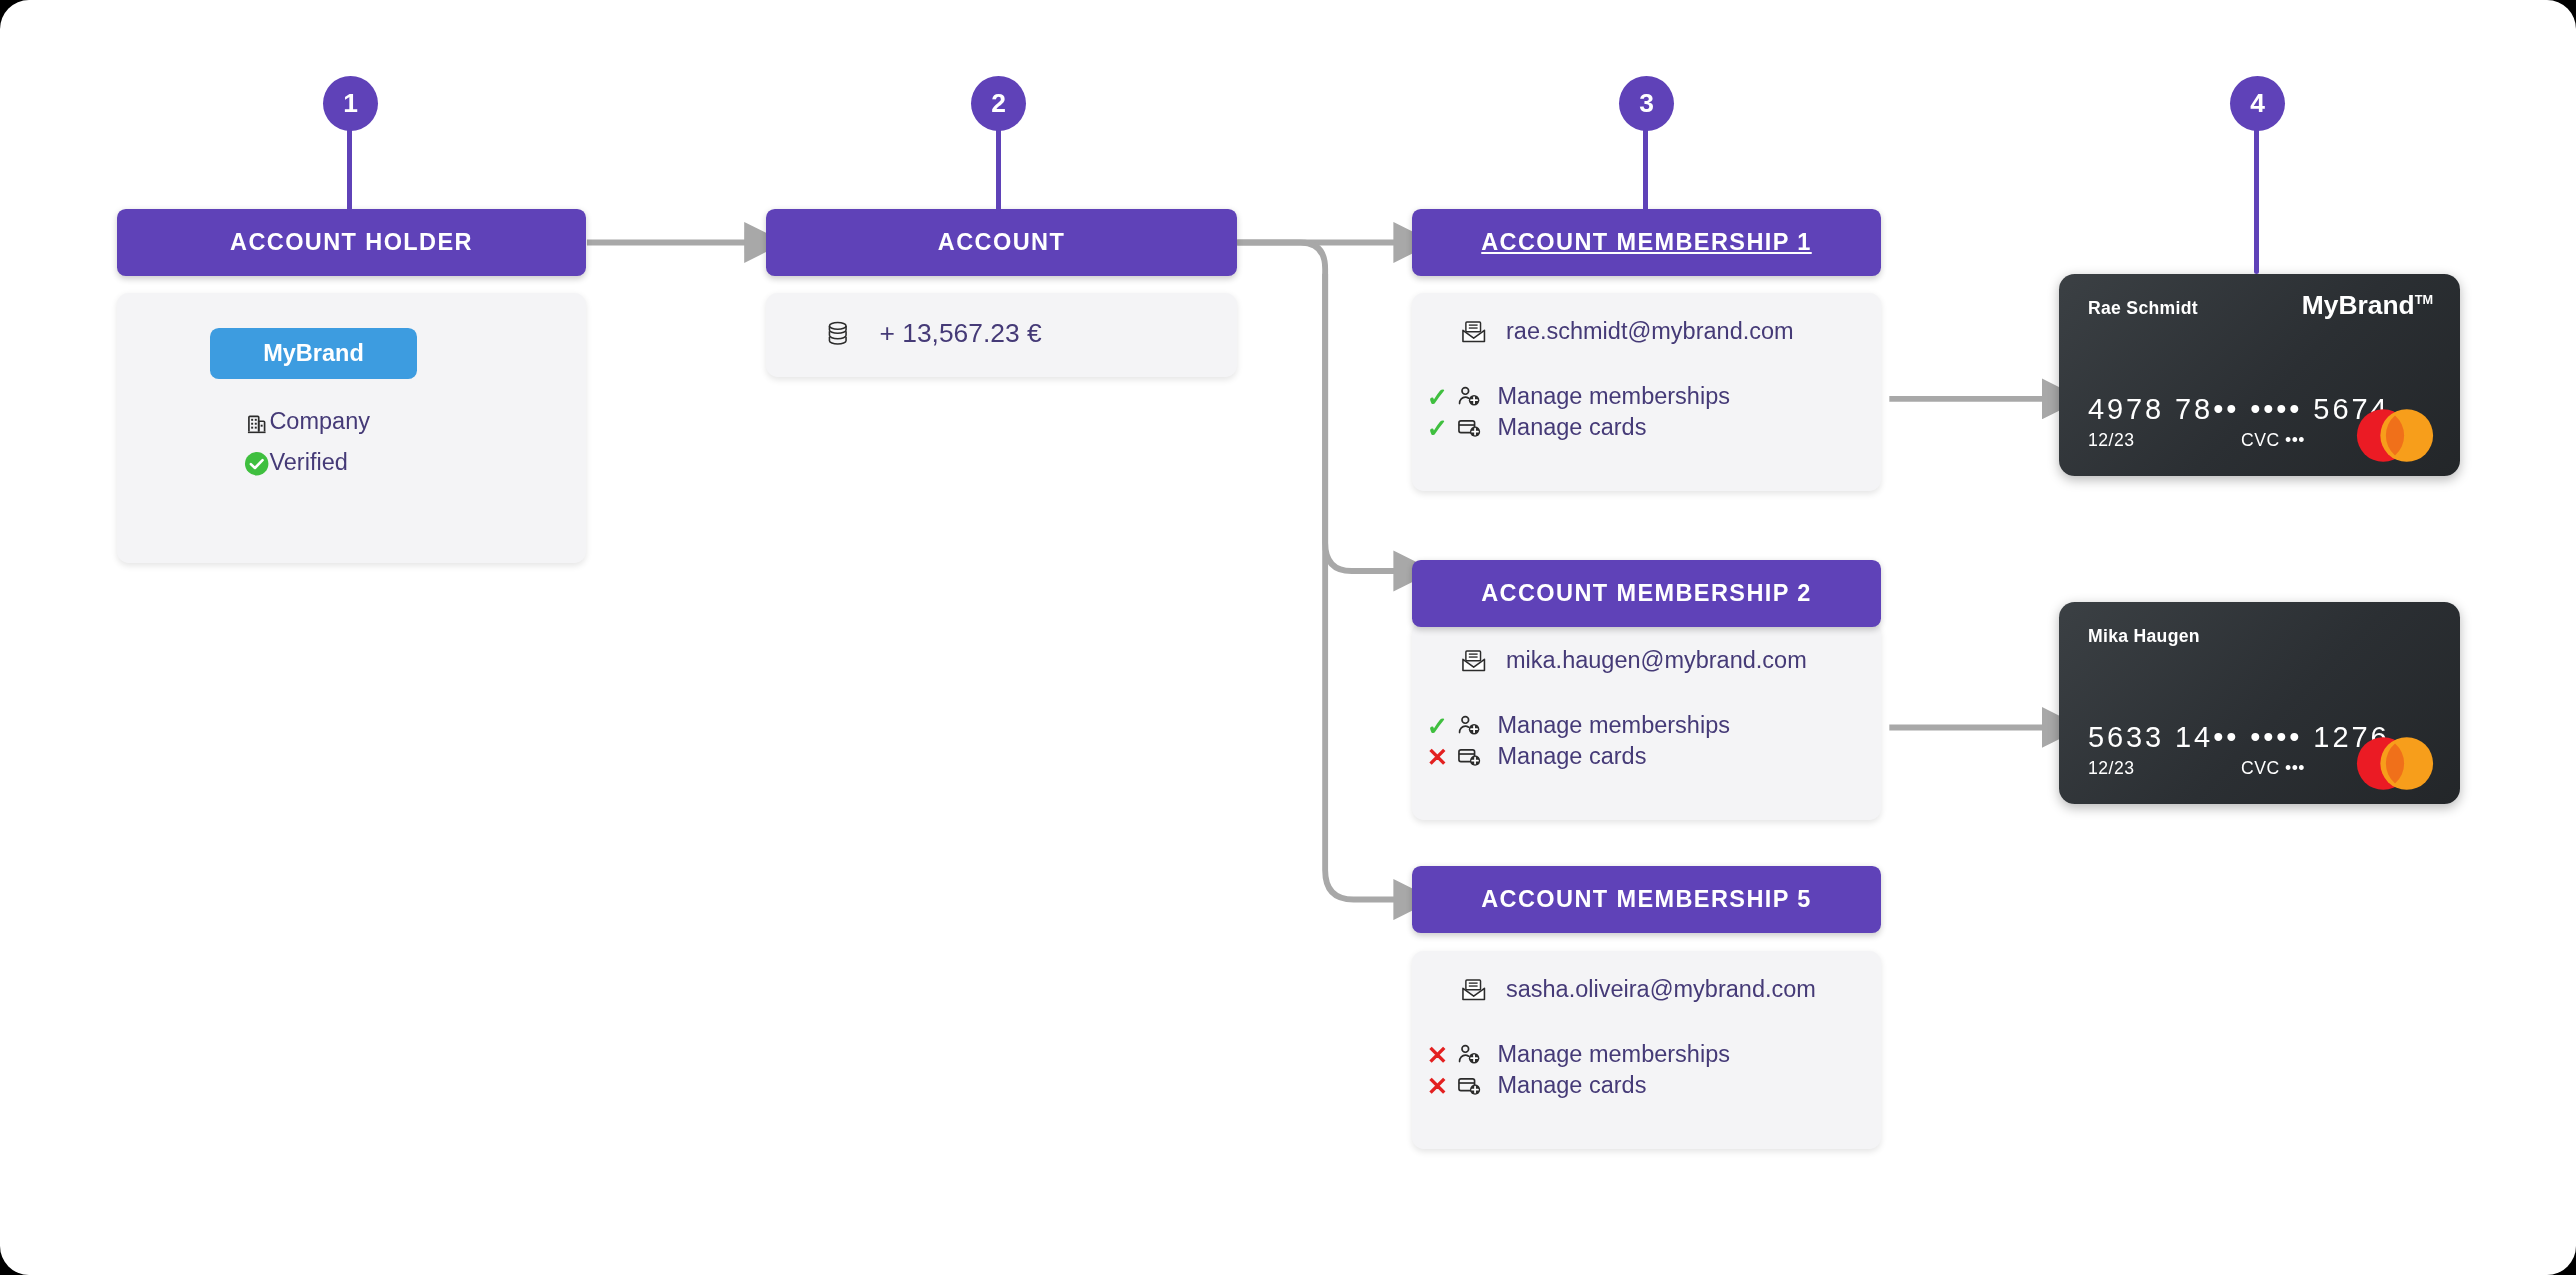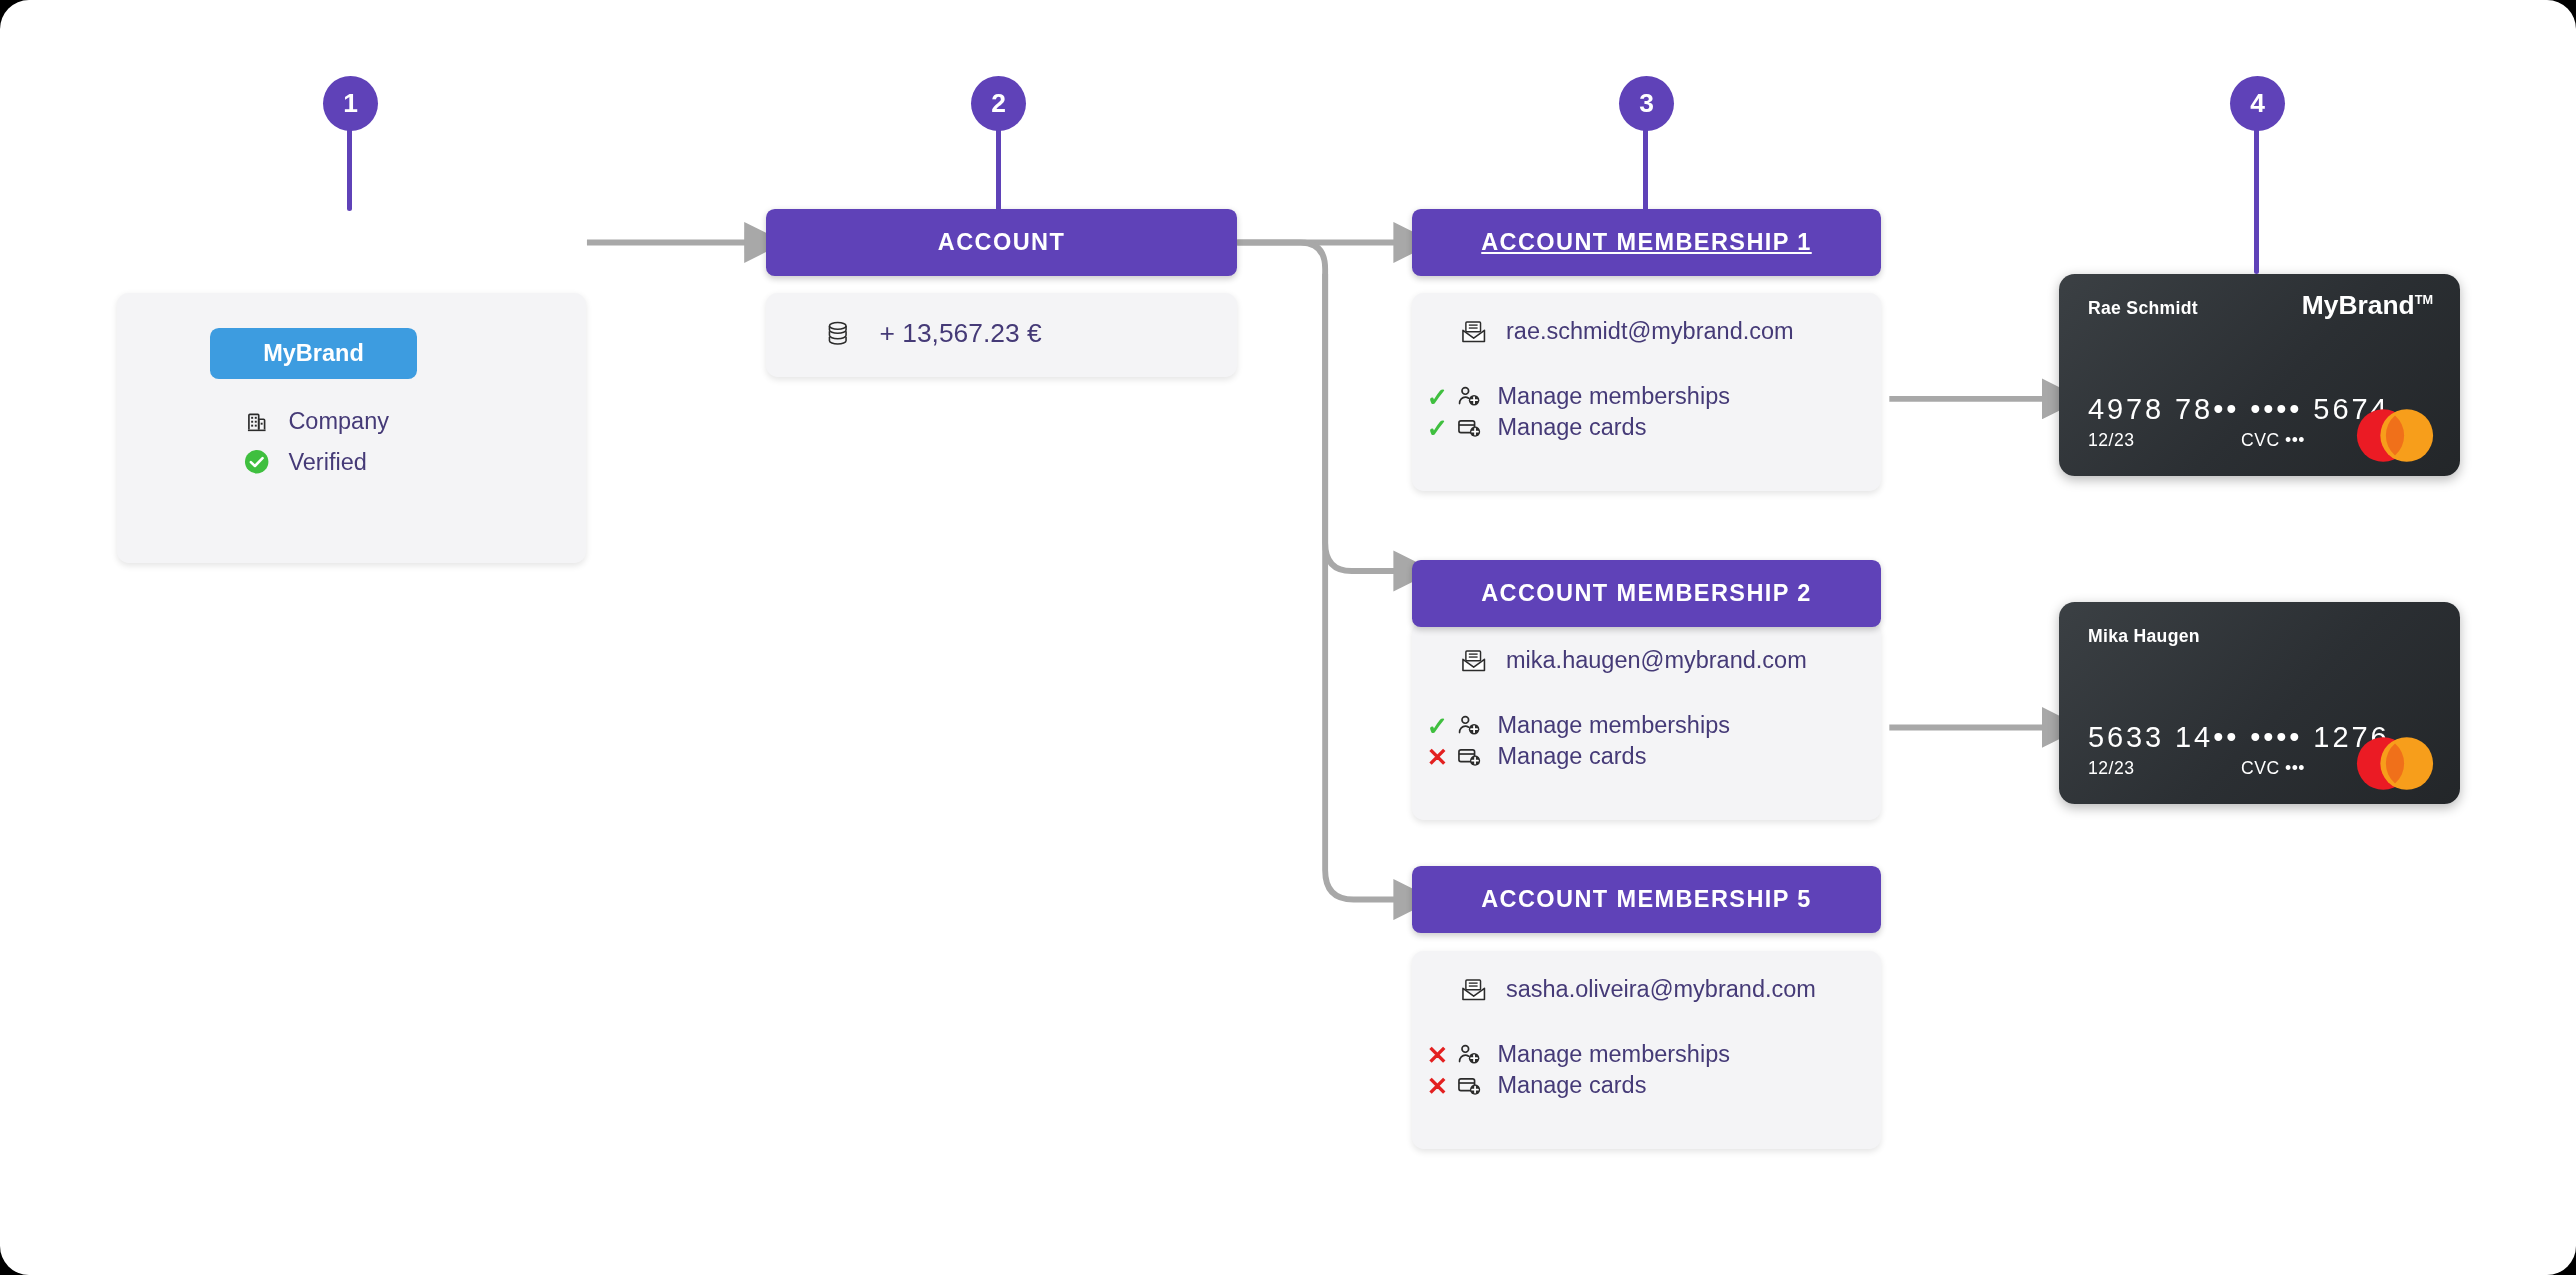--- a/index.html
+++ b/index.html
@@ -79,22 +79,22 @@
     color: #ffffff;
     font-size: 23.5px;
     font-weight: bold;
     display: flex;
     align-items: center;
     justify-content: center;
   }
   .attr-row {
     position: absolute;
     display: flex;
-    align-items: flex-start;
-    gap: 19px;
+    align-items: flex-end;
+    gap: 0;
     font-size: 23.5px;
     color: #453A77;
   }
   .attr-icon {
     width: 25.4px;
     height: 25.4px;
     display: flex;
     align-items: center;
     justify-content: center;
     flex: 0 0 25.4px;
@@ -248,20 +248,21 @@
     <path d="M1355,280 L1355,890 Q1355,920 1384,920 L1432,920" fill="none" stroke="#A8A8A8" stroke-width="6" marker-end="url(#arrowhead)"></path>
 
     <line x1="1932" y1="408" x2="2095" y2="408" stroke="#A8A8A8" stroke-width="6" marker-end="url(#arrowhead)"></line>
 
     <line x1="1932" y1="744" x2="2095" y2="744" stroke="#A8A8A8" stroke-width="6" marker-end="url(#arrowhead)"></line>
   </svg>
 
   <div class="badge-stem" style="left:347px; top:127px; height:84px;"></div>
   <div class="badge" style="left:323px; top:76px;">1</div>
 
+  <div class="node-header" style="left:117px; top:209px; width:469px; height:67px;">ACCOUNT HOLDER</div>
 
   <div class="panel" style="left:117px; top:293px; width:469px; height:270px;">
     <div class="brand-chip">MyBrand</div>
 
     <div class="attr-row" style="left:127px; top:115px;">
       <span class="attr-icon">
         <svg width="23.5" height="23.5" viewBox="0 0 24 24">
           <path d="M4 21V6.5a1 1 0 0 1 1-1h8a1 1 0 0 1 1 1V21" fill="none" stroke="#2b2b2b" stroke-width="1.7"></path>
           <path d="M14 21V10.5h5a1 1 0 0 1 1 1V21" fill="none" stroke="#2b2b2b" stroke-width="1.7"></path>
           <rect x="6.3" y="8" width="2" height="2" fill="#2b2b2b"></rect>

